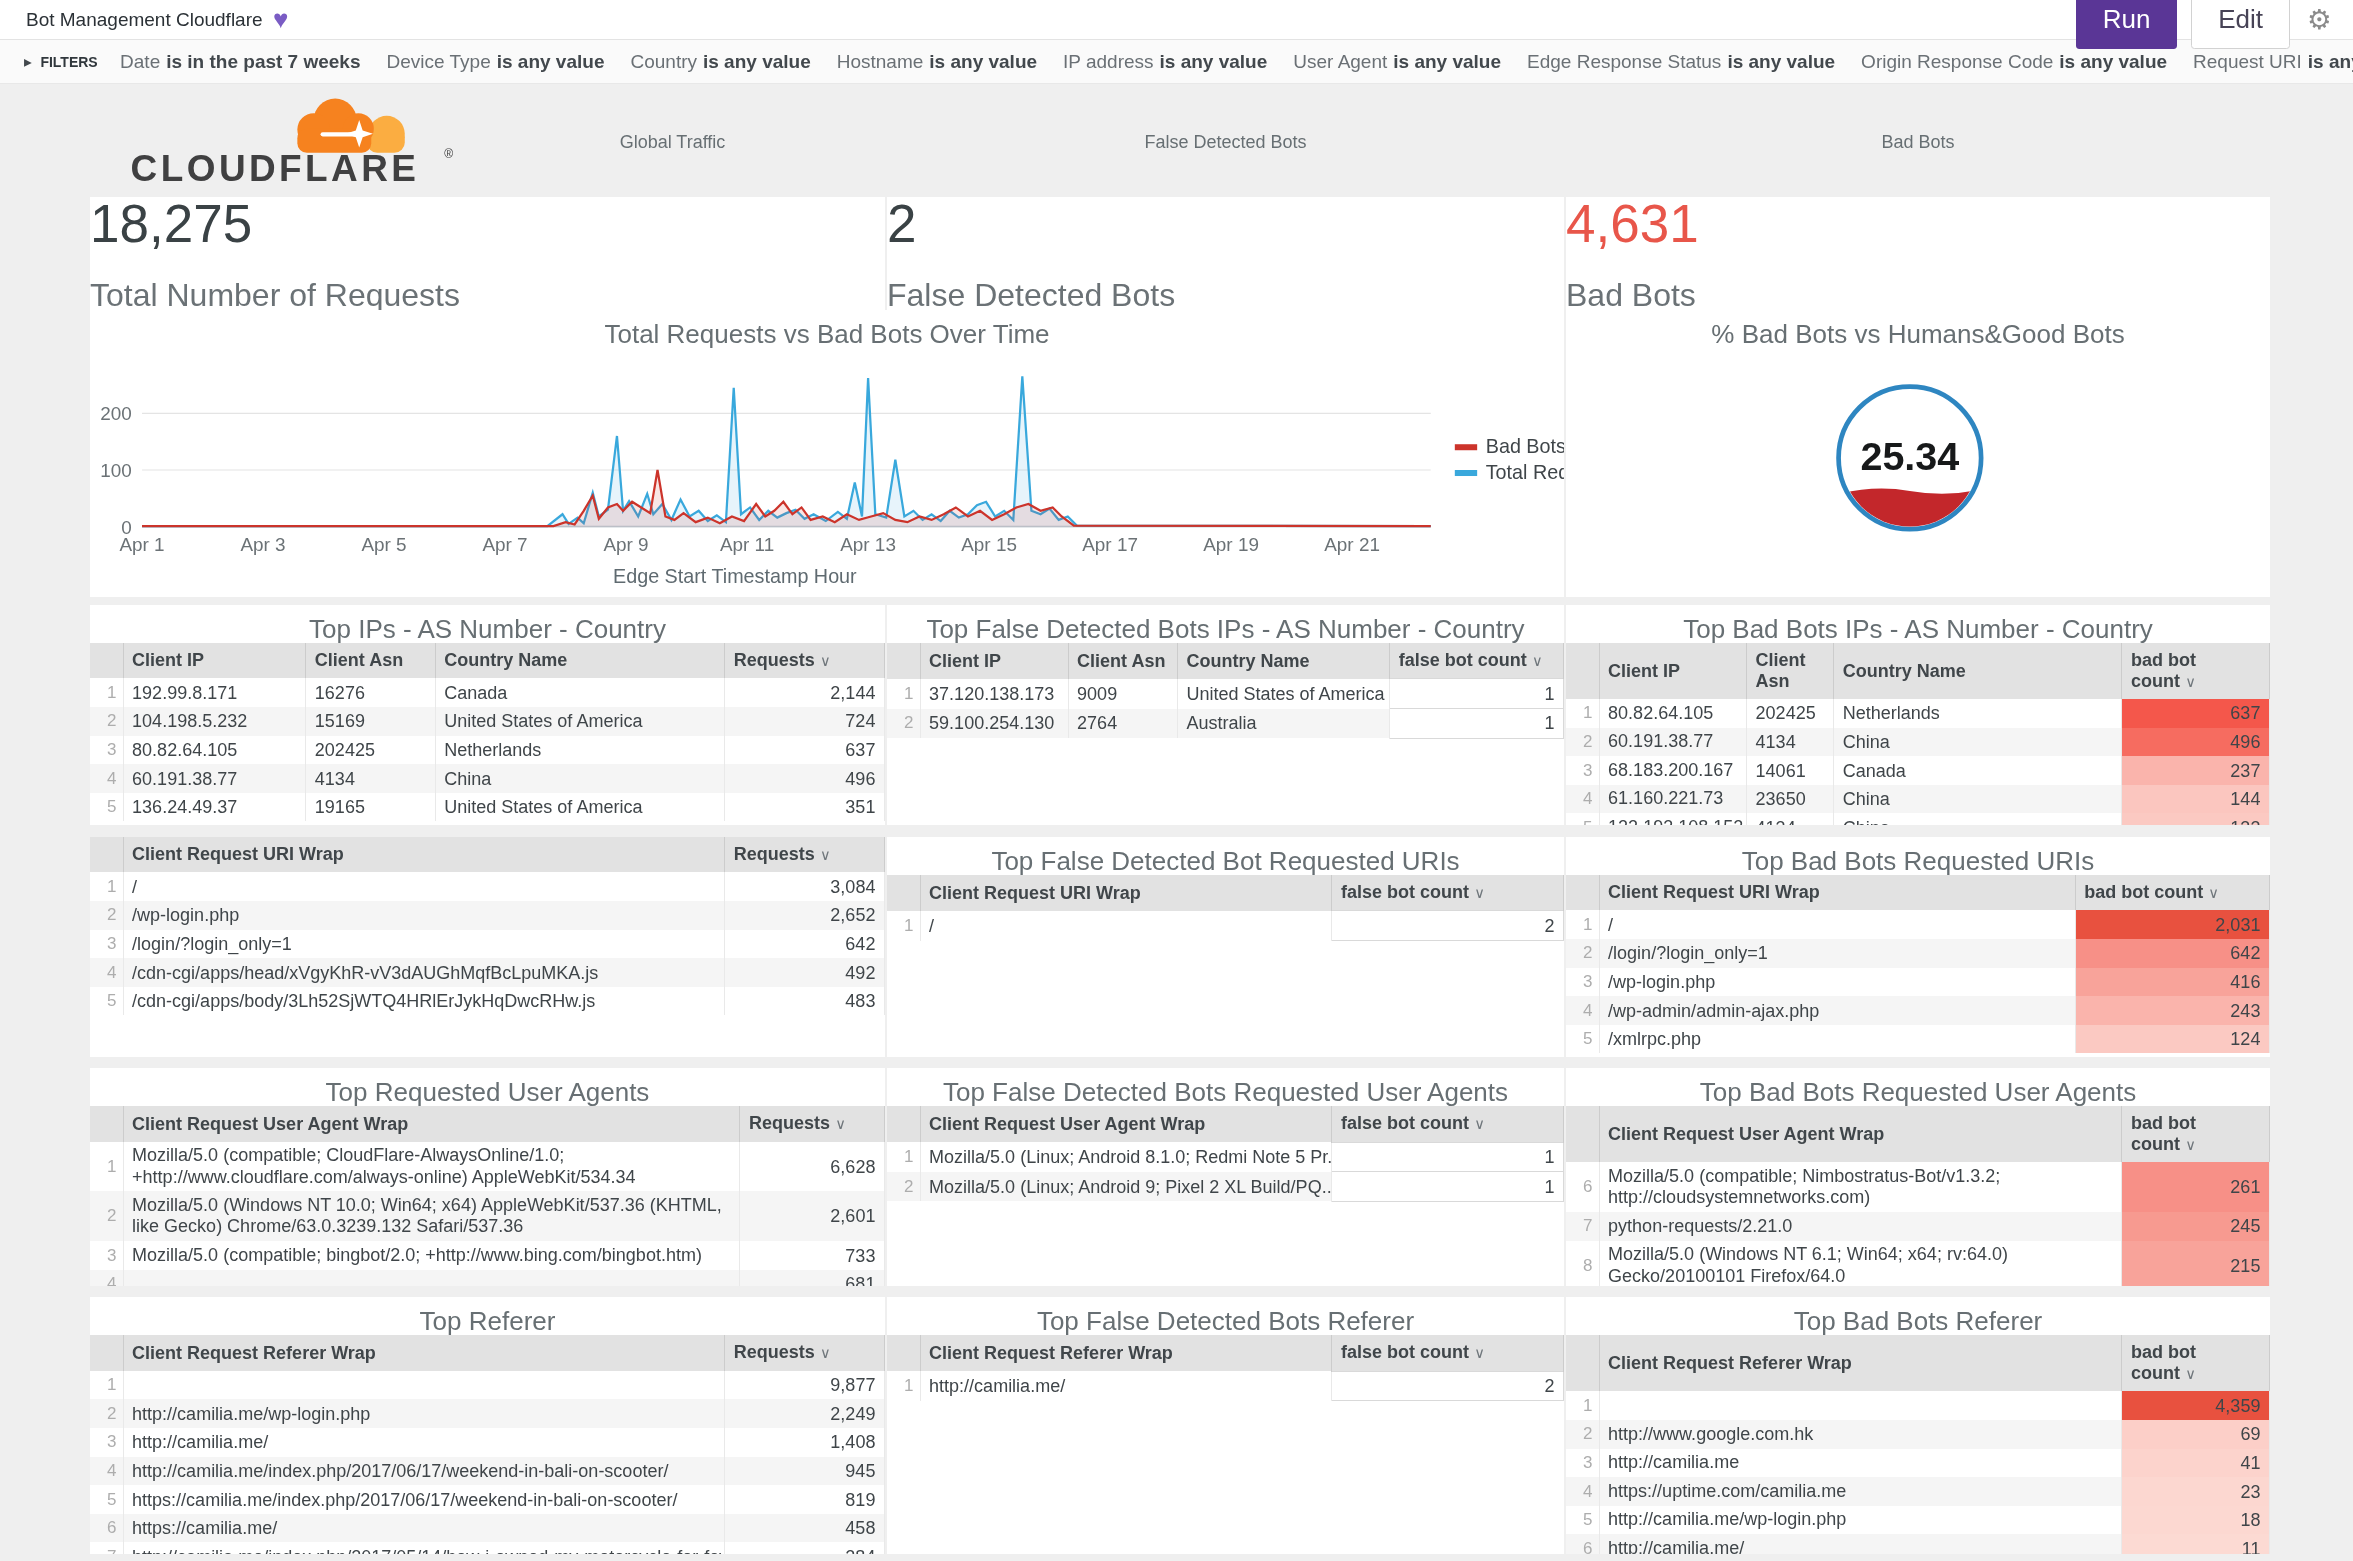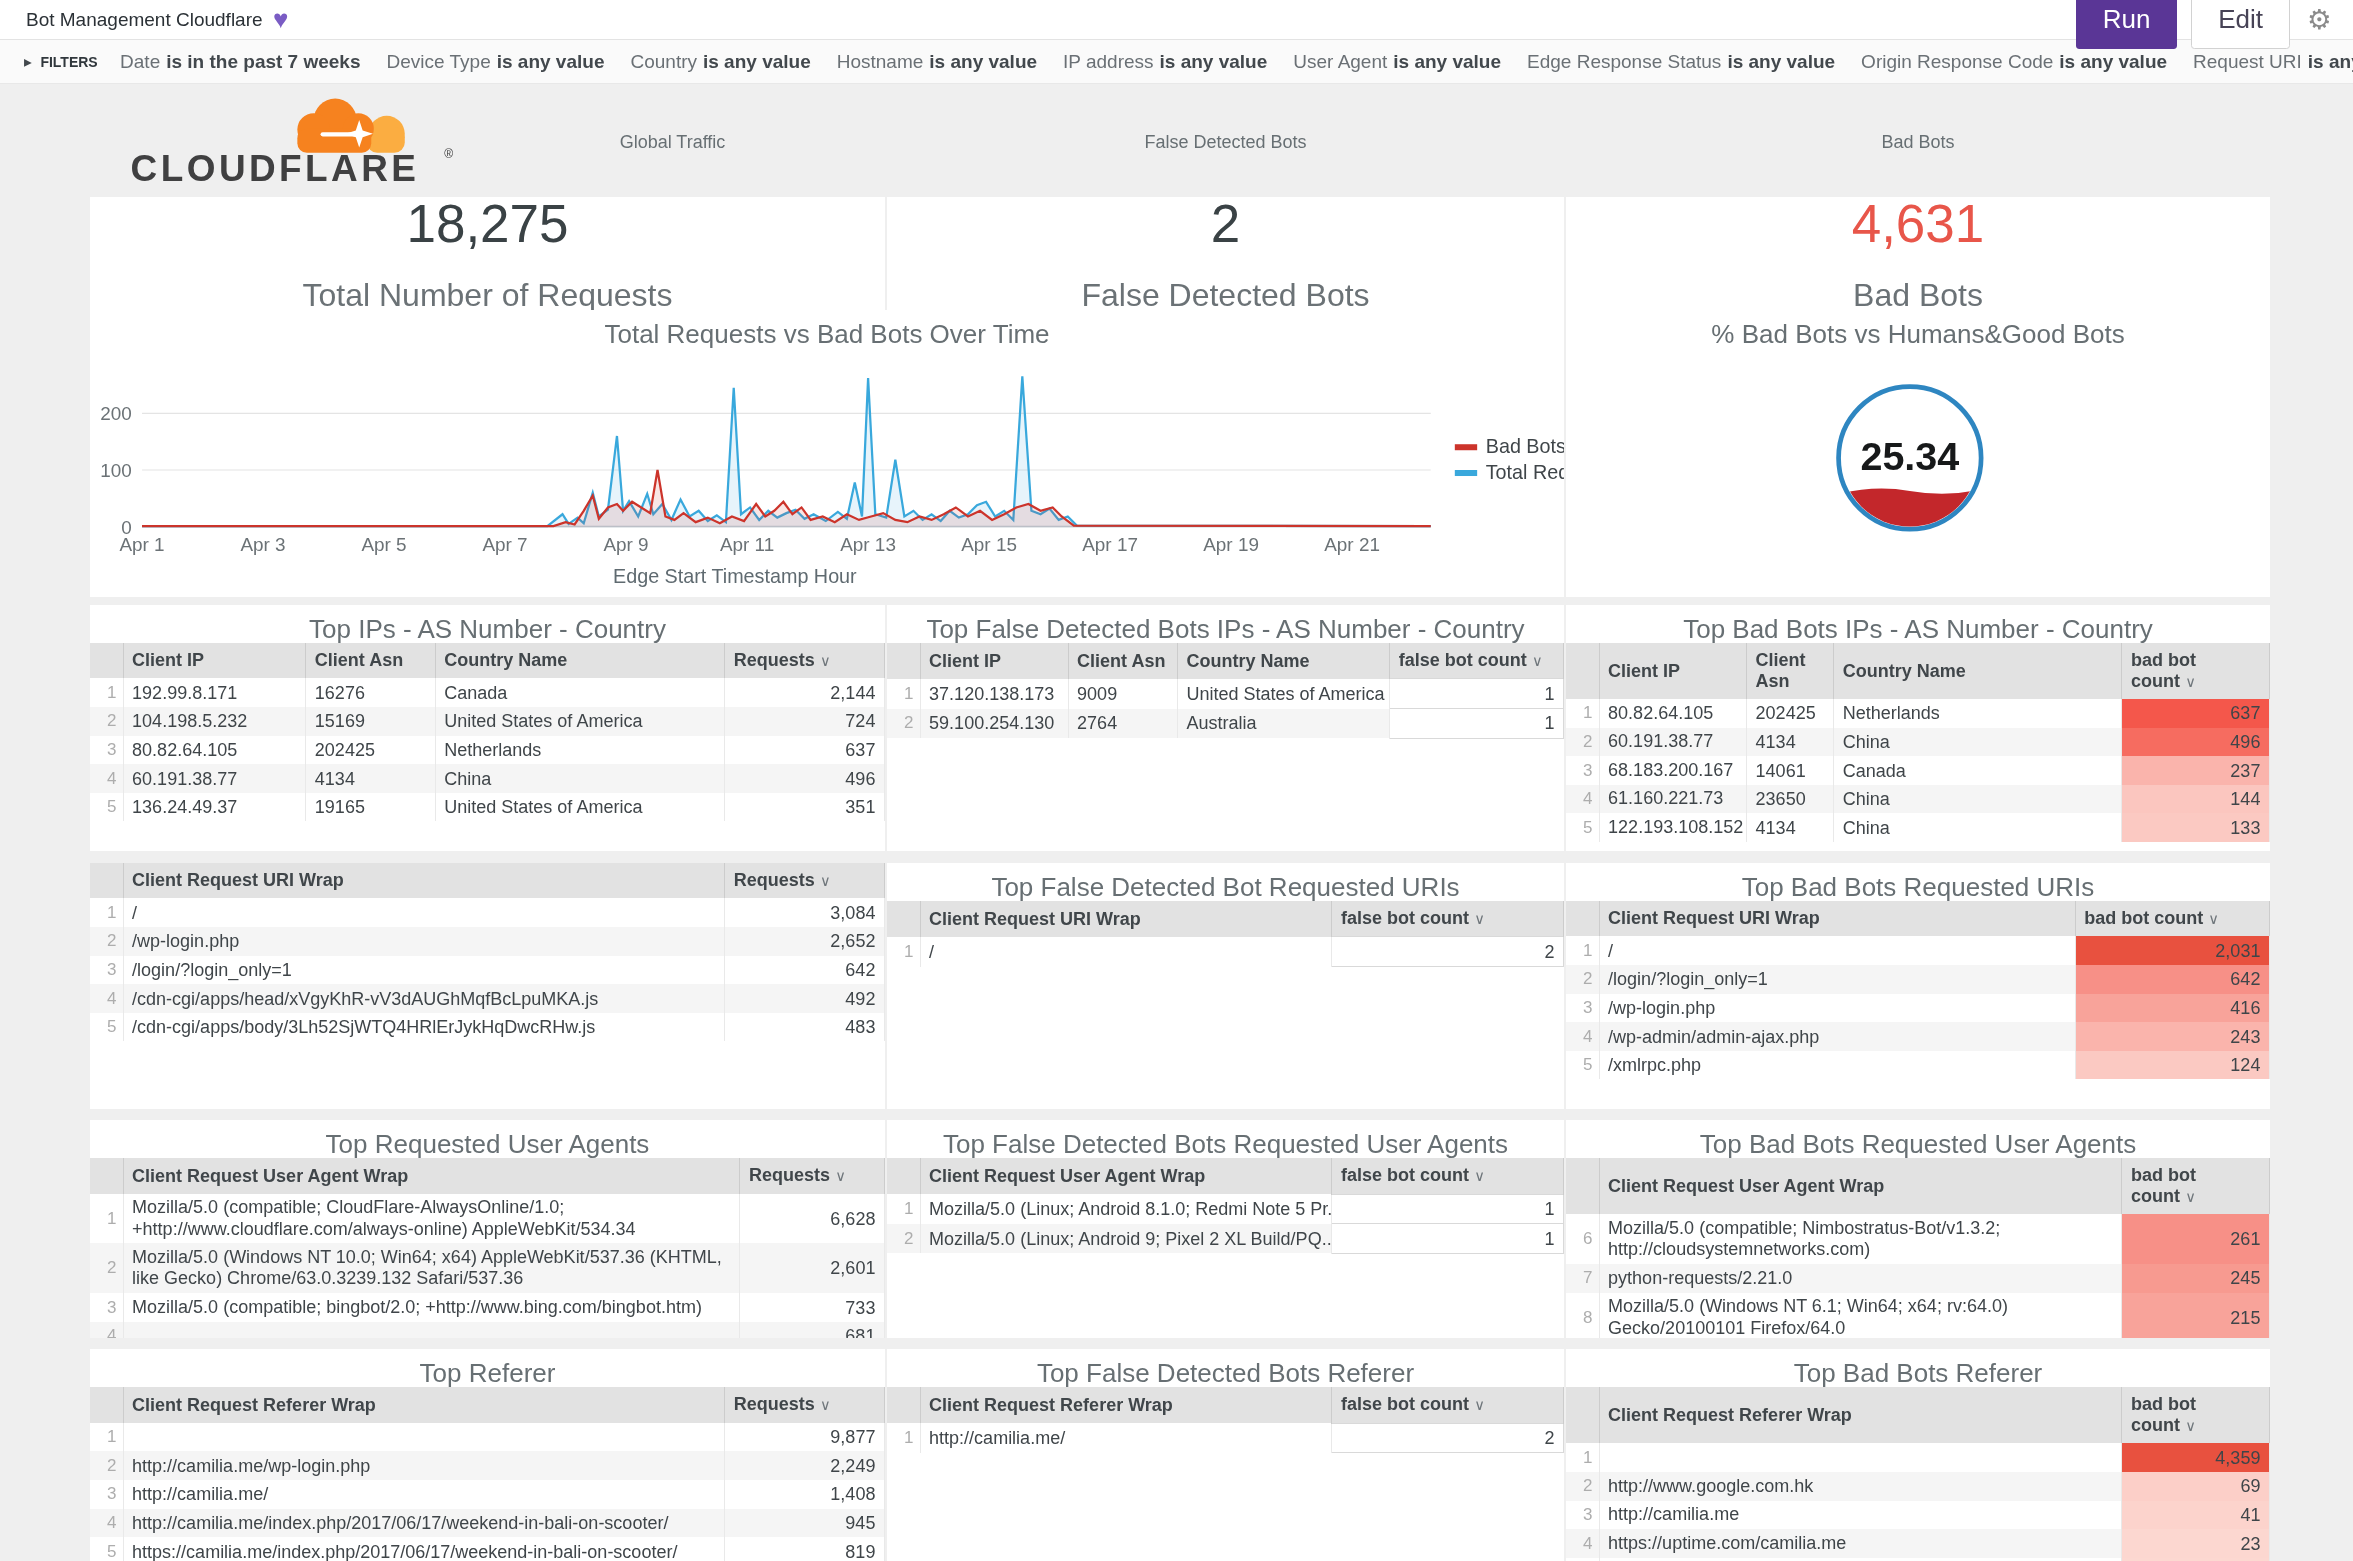--- a/index.html
+++ b/index.html
@@ -39,30 +39,30 @@
   .tile { background:#fff; overflow:hidden; position:relative; }
   .row-band { height:110px; }
   .row-kpi { margin-top:3.4px; }
   .row-kpi .tile { height:113px; }
   .row-chart { margin-top:0; }
   .row-chart .tile { height:287px; }
   .row-ips { margin-top:7.7px; }
   .row-uris { margin-top:12px; }
   .row-ua { margin-top:11.2px; }
   .row-ref { margin-top:11.2px; }
-  .row-ips .tile, .row-uris .tile { height:246px; }
+  .row-ips .tile, .row-uris .tile { height:220px; }
   .row-ua .tile { height:218px; }
   .row-ref .tile { height:257px; }
   .span2 { grid-column:1 / span 2; }
   
   .band-cell { display:flex; align-items:flex-start; }
   .band-title { flex:1; text-align:center; font-size:18px; color:#676f73; margin-top:48px; }
   .logo { width:370px; height:110px; flex:none; }
   
-  .kpi { display:flex; flex-direction:column; align-items:center; justify-content:center; }
+  .kpi { display:flex; flex-direction:column; justify-content:center; }
   .kpi-value { font-size:53px; color:#3a4245; }
   .kpi-label { font-size:32px; color:#6b7276; margin-top:23px; }
   
   .tile-title { text-align:center; font-size:26px; color:#676f73; padding:8.6px 0 3.4px; height:38px; }
   
   .tbl table { width:100%; border-collapse:collapse; table-layout:fixed; font-size:18px; color:#3f4549; }
   .tbl th {
     background:#e2e2e2; font-weight:bold; text-align:left; color:#40464a;
     padding:6.9px 8.6px; border-right:0.9px solid #cccccc; white-space:normal; line-height:20.6px;
     overflow:hidden;

